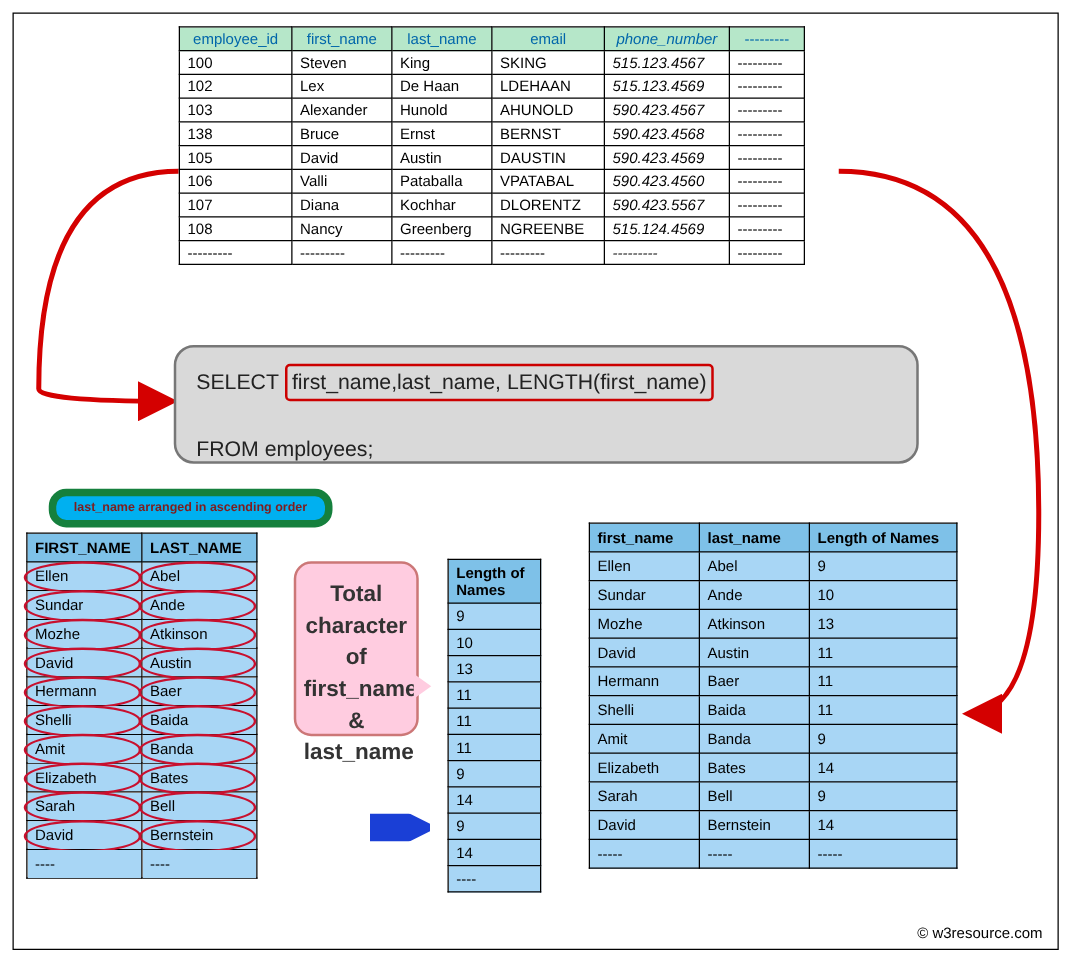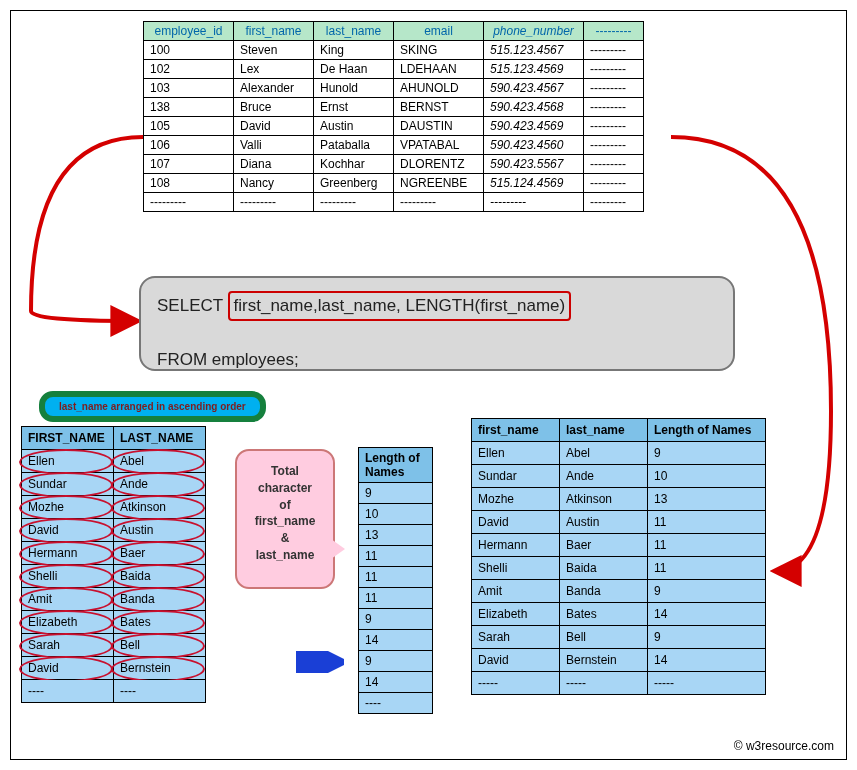--- a/index.html
+++ b/index.html
@@ -130,21 +130,21 @@
     position: absolute;
     top: 438px;
     left: 224px;
     width: 100px;
     height: 140px;
     background: #ffcce0;
     border: 2px solid #c77;
     border-radius: 14px;
     text-align: center;
     padding: 12px 6px;
-    font-size: 12px;
+    font-size: 18px;
     font-weight: bold;
     color: #333;
     line-height: 1.4;
   }
   .pink-callout::after {
     content: "";
     position: absolute;
     right: -12px;
     bottom: 28px;
     width: 0; height: 0;

